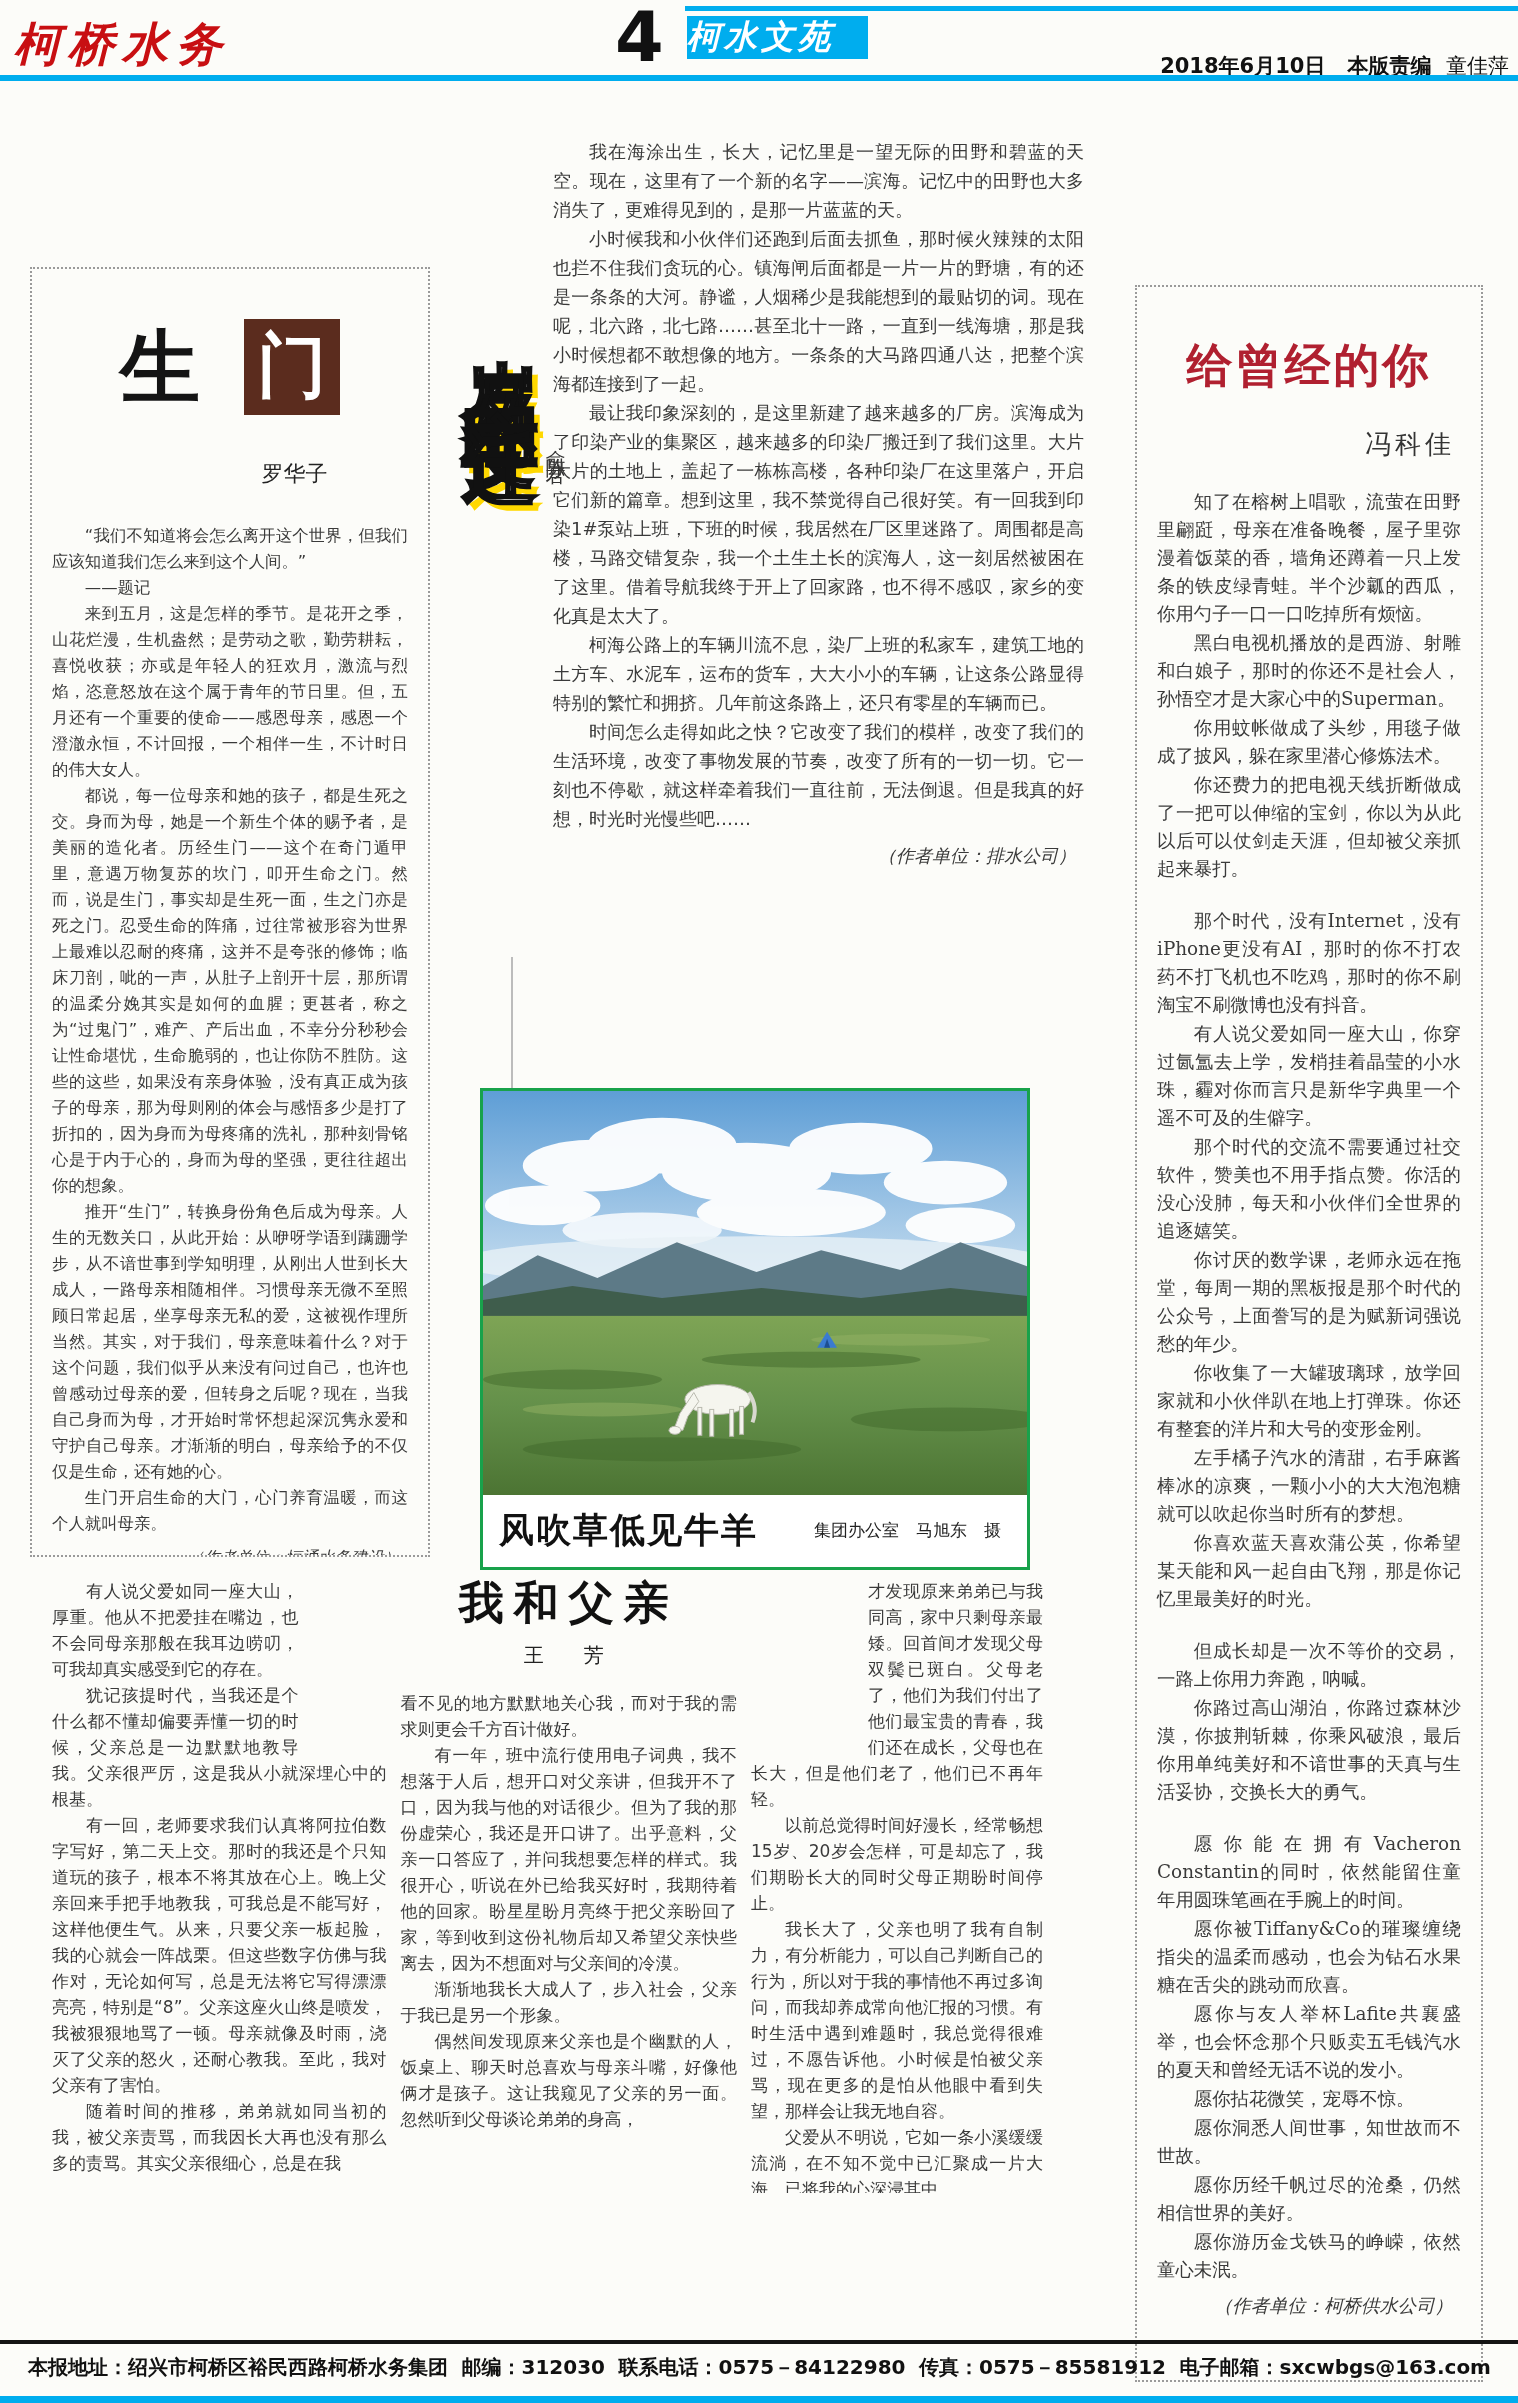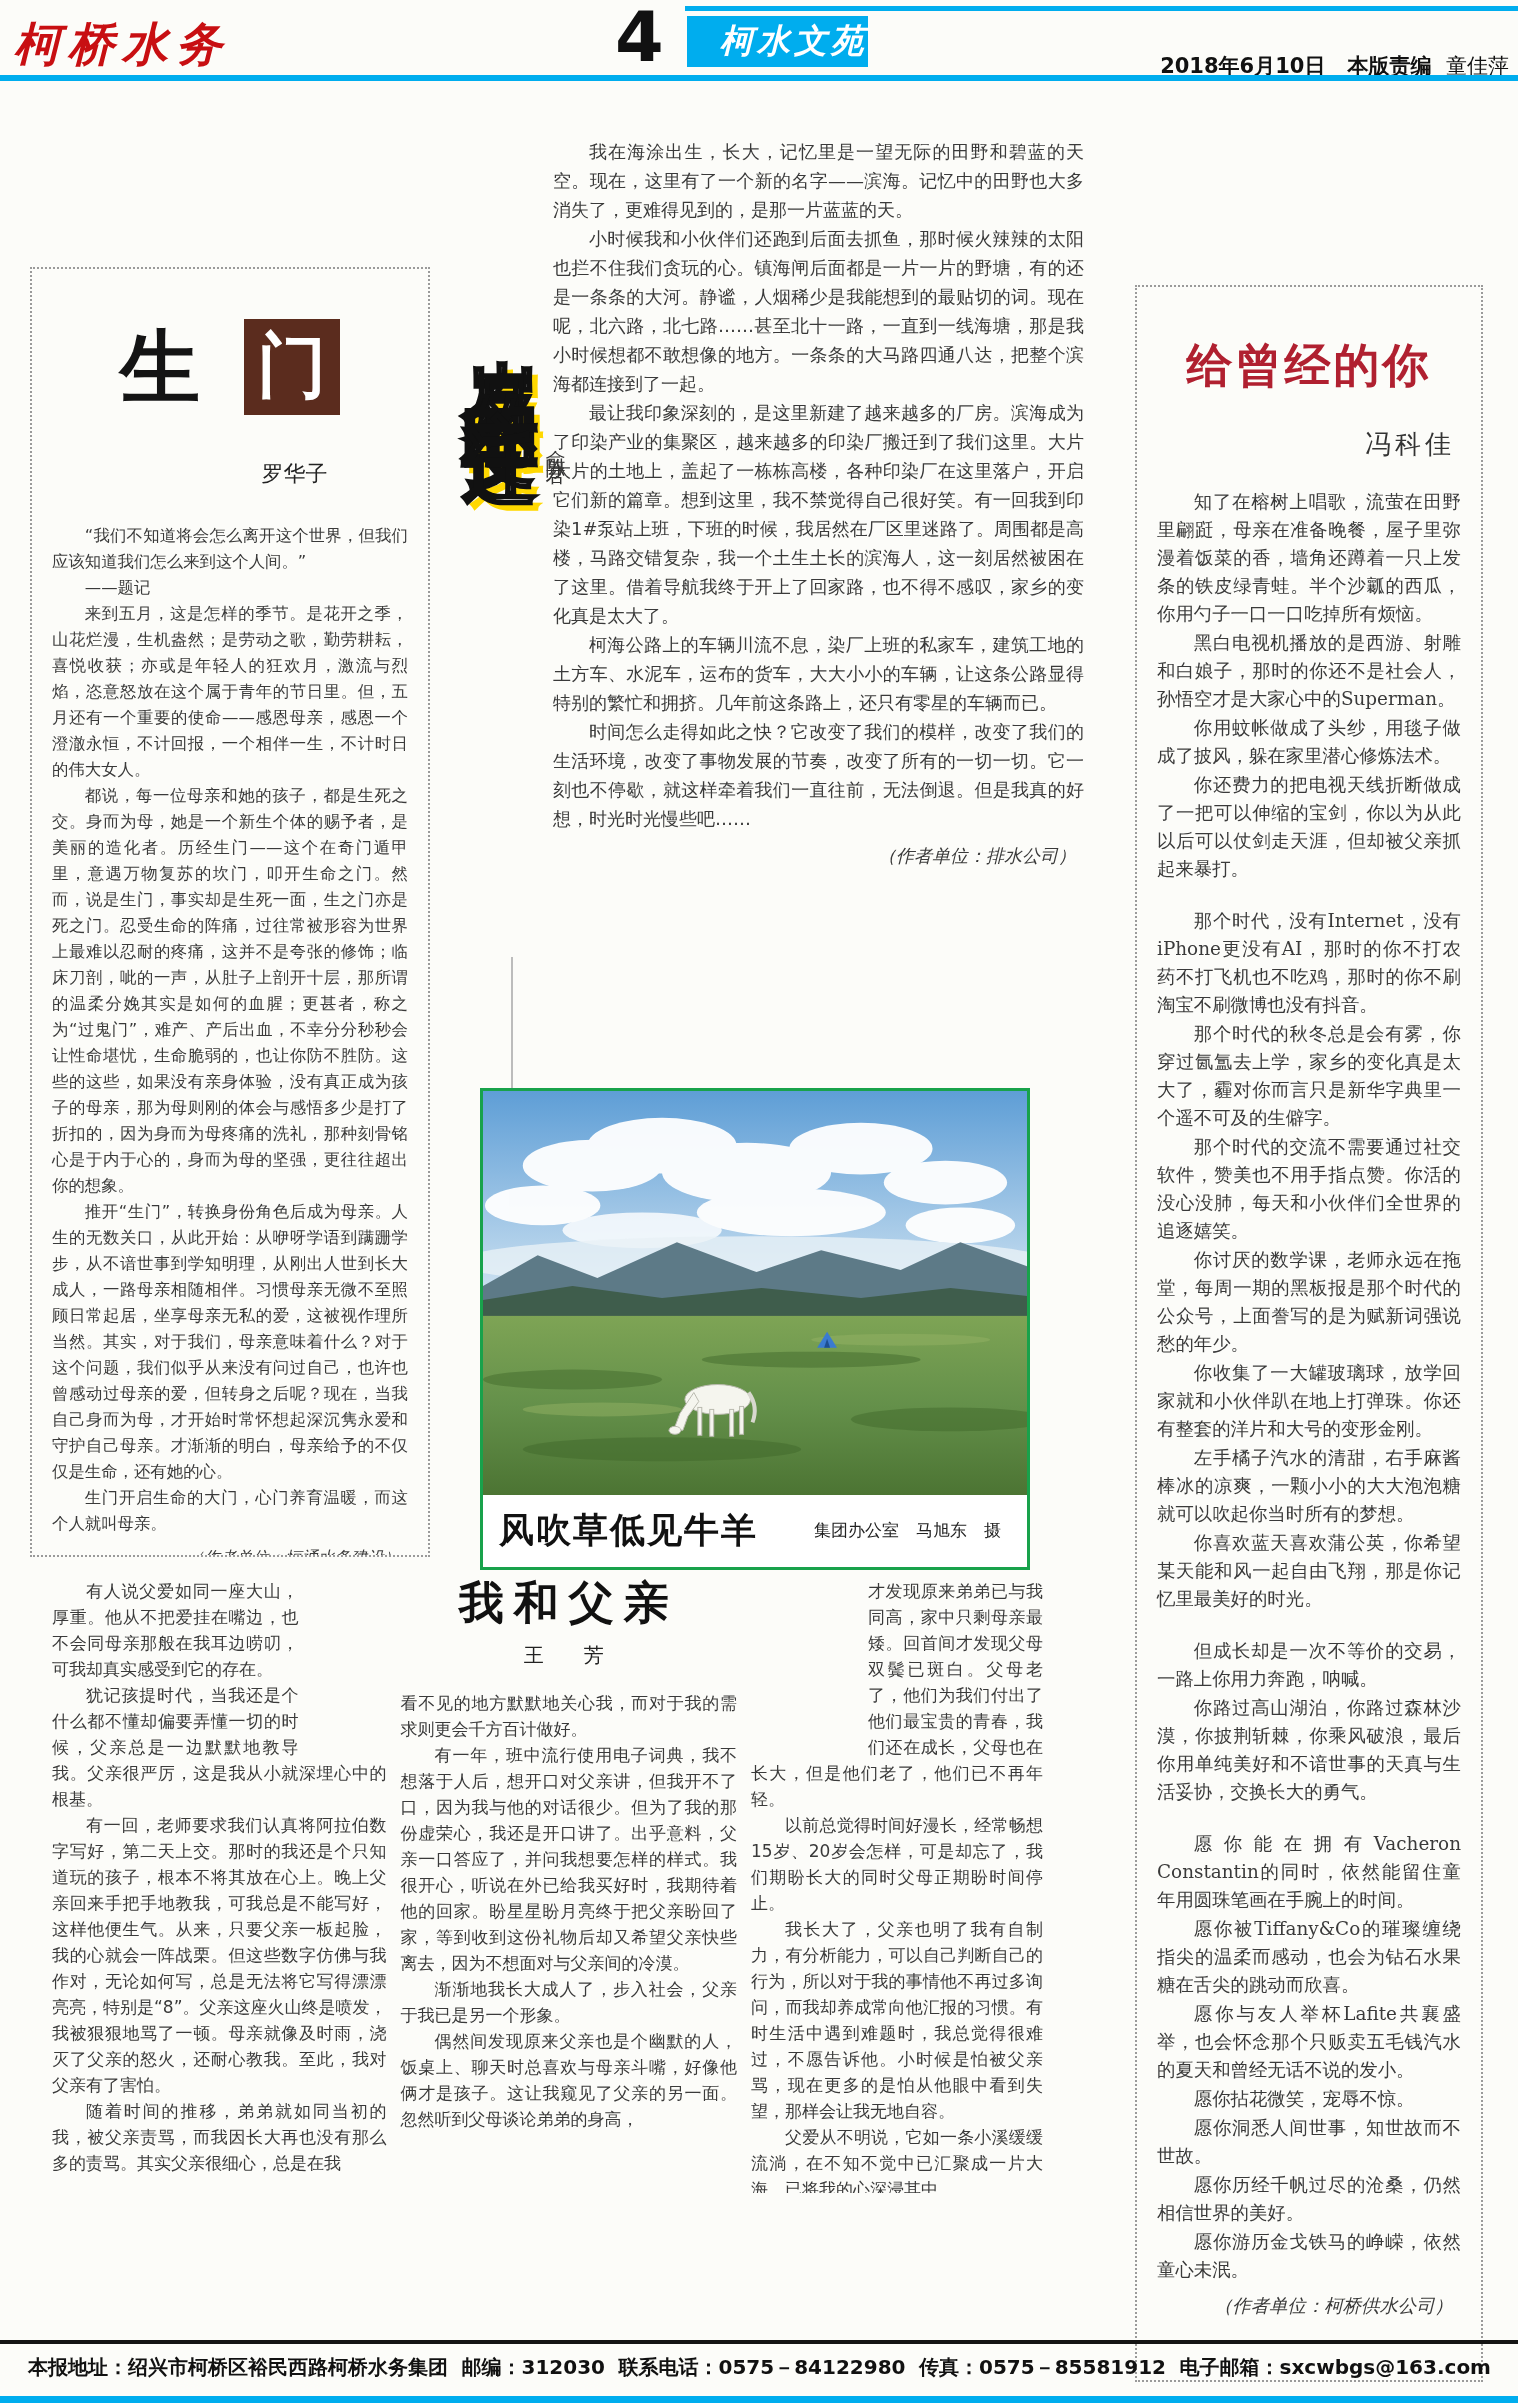--- a/index.html
+++ b/index.html
@@ -6,22 +6,22 @@
     background:#fcfcf9;font-family:"DejaVu Sans",sans-serif;color:#3a3a3a;}
   .abs{position:absolute;}
   #page{position:relative;width:1518px;height:2404px;}
 
   
   .masthead{left:14px;top:14px;font-family:"DejaVu Serif",serif;font-style:italic;
     font-weight:900;font-size:46px;color:#c80f12;letter-spacing:8px;}
   .rule-top-right{left:685px;top:6px;width:834px;height:5px;background:#00adee;}
   .rule-header-bottom{left:0;top:75px;width:1518px;height:6px;background:#00adee;}
   .big-num{left:615px;top:2px;font-size:70px;font-weight:900;color:#111;line-height:70px;}
-  .section-box{left:687px;top:16px;width:181px;height:51px;background:#00adee;
-    display:flex;align-items:center;justify-content:flex-end;}
+  .section-box{left:687px;top:16px;width:181px;height:43px;background:#00adee;
+    display:flex;align-items:center;justify-content:flex-start;}
   .section-box span{font-family:"DejaVu Serif",serif;font-style:italic;font-weight:900;
     font-size:33px;color:#fff;letter-spacing:4px;}
   .dateline{left:1035px;top:52px;width:474px;text-align:right;font-size:21px;
     font-weight:bold;color:#111;}
   .dateline .ed-name{font-family:"DejaVu Serif",serif;font-weight:normal;}
 
   
   .para p{margin:0;text-indent:2em;text-align:justify;}
   .attribution{text-align:right;font-family:"DejaVu Serif",serif;font-style:italic;
     padding-right:8px;margin-top:8px;}
@@ -237,21 +237,21 @@
     <div class="r-title">给曾经的你</div>
     <div class="r-author">冯科佳</div>
     <div class="r-body para">
       <div>
           <p>知了在榕树上唱歌，流萤在田野里翩跹，母亲在准备晚餐，屋子里弥漫着饭菜的香，墙角还蹲着一只上发条的铁皮绿青蛙。半个沙瓤的西瓜，你用勺子一口一口吃掉所有烦恼。</p>
           <p>黑白电视机播放的是西游、射雕和白娘子，那时的你还不是社会人，孙悟空才是大家心中的Superman。</p>
           <p>你用蚊帐做成了头纱，用毯子做成了披风，躲在家里潜心修炼法术。</p>
           <p>你还费力的把电视天线折断做成了一把可以伸缩的宝剑，你以为从此以后可以仗剑走天涯，但却被父亲抓起来暴打。</p>
           <p></p>
           <p>那个时代，没有Internet，没有iPhone更没有AI，那时的你不打农药不打飞机也不吃鸡，那时的你不刷淘宝不刷微博也没有抖音。</p>
-          <p>那个时代的秋冬总是会有雾，你穿过氤氲去上学，家乡的变化真是太大了，霾对你而言只是新华字典里一个遥不可及的生僻字。</p>
+          <p>有人说父爱如同一座大山，你穿过氤氲去上学，发梢挂着晶莹的小水珠，霾对你而言只是新华字典里一个遥不可及的生僻字。</p>
           <p>那个时代的交流不需要通过社交软件，赞美也不用手指点赞。你活的没心没肺，每天和小伙伴们全世界的追逐嬉笑。</p>
           <p>你讨厌的数学课，老师永远在拖堂，每周一期的黑板报是那个时代的公众号，上面誊写的是为赋新词强说愁的年少。</p>
           <p>你收集了一大罐玻璃球，放学回家就和小伙伴趴在地上打弹珠。你还有整套的洋片和大号的变形金刚。</p>
           <p>左手橘子汽水的清甜，右手麻酱棒冰的凉爽，一颗小小的大大泡泡糖就可以吹起你当时所有的梦想。</p>
           <p>你喜欢蓝天喜欢蒲公英，你希望某天能和风一起自由飞翔，那是你记忆里最美好的时光。</p>
           <p></p>
           <p>但成长却是一次不等价的交易，一路上你用力奔跑，呐喊。</p>
           <p>你路过高山湖泊，你路过森林沙漠，你披荆斩棘，你乘风破浪，最后你用单纯美好和不谙世事的天真与生活妥协，交换长大的勇气。</p>
           <p></p>
           <p>愿你能在拥有Vacheron Constantin的同时，依然能留住童年用圆珠笔画在手腕上的时间。</p>

